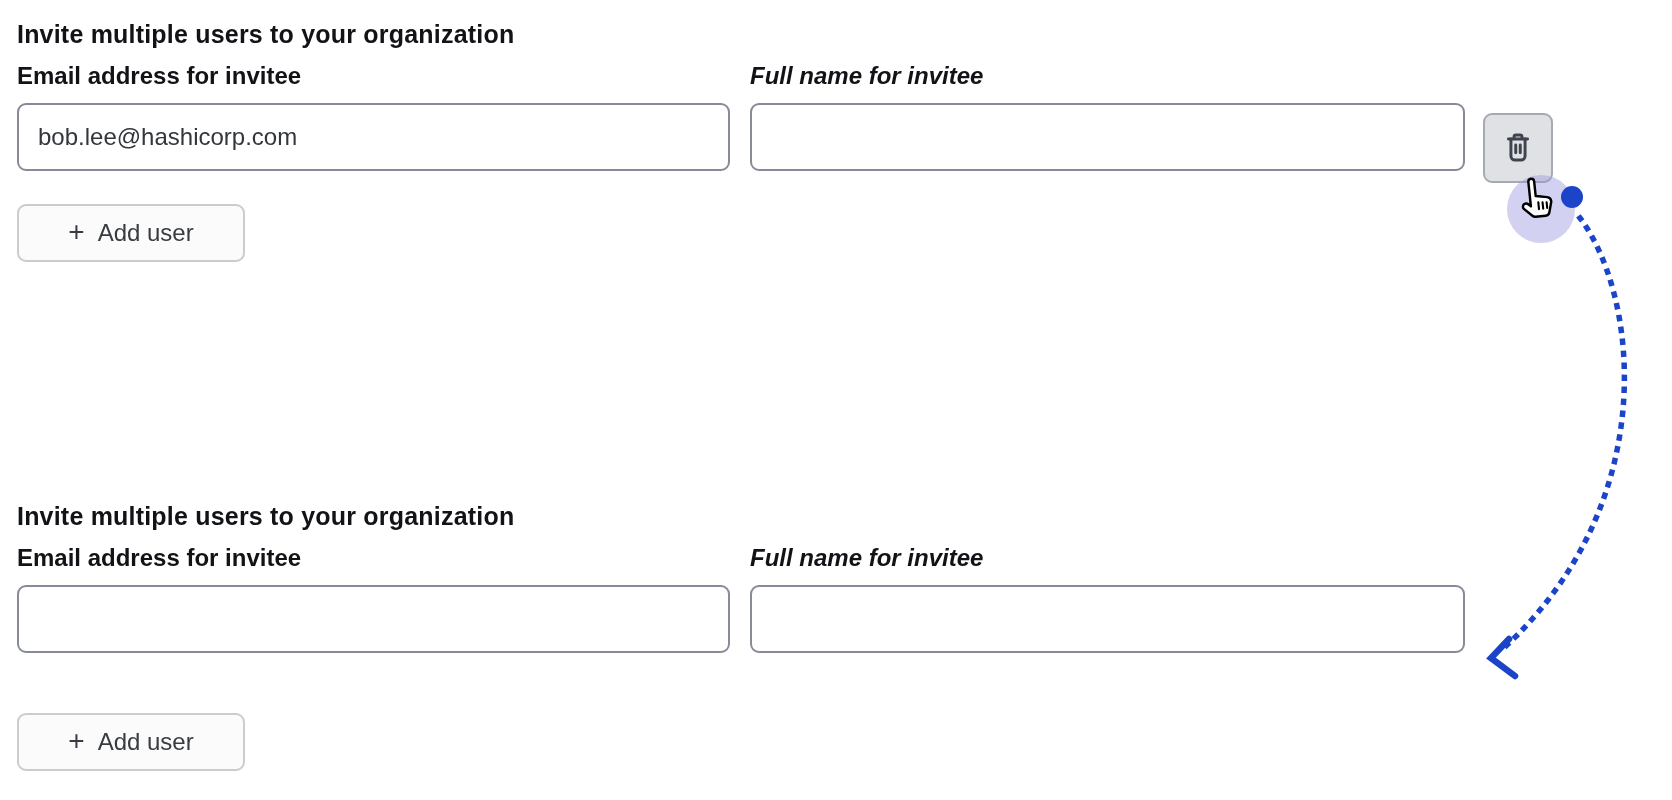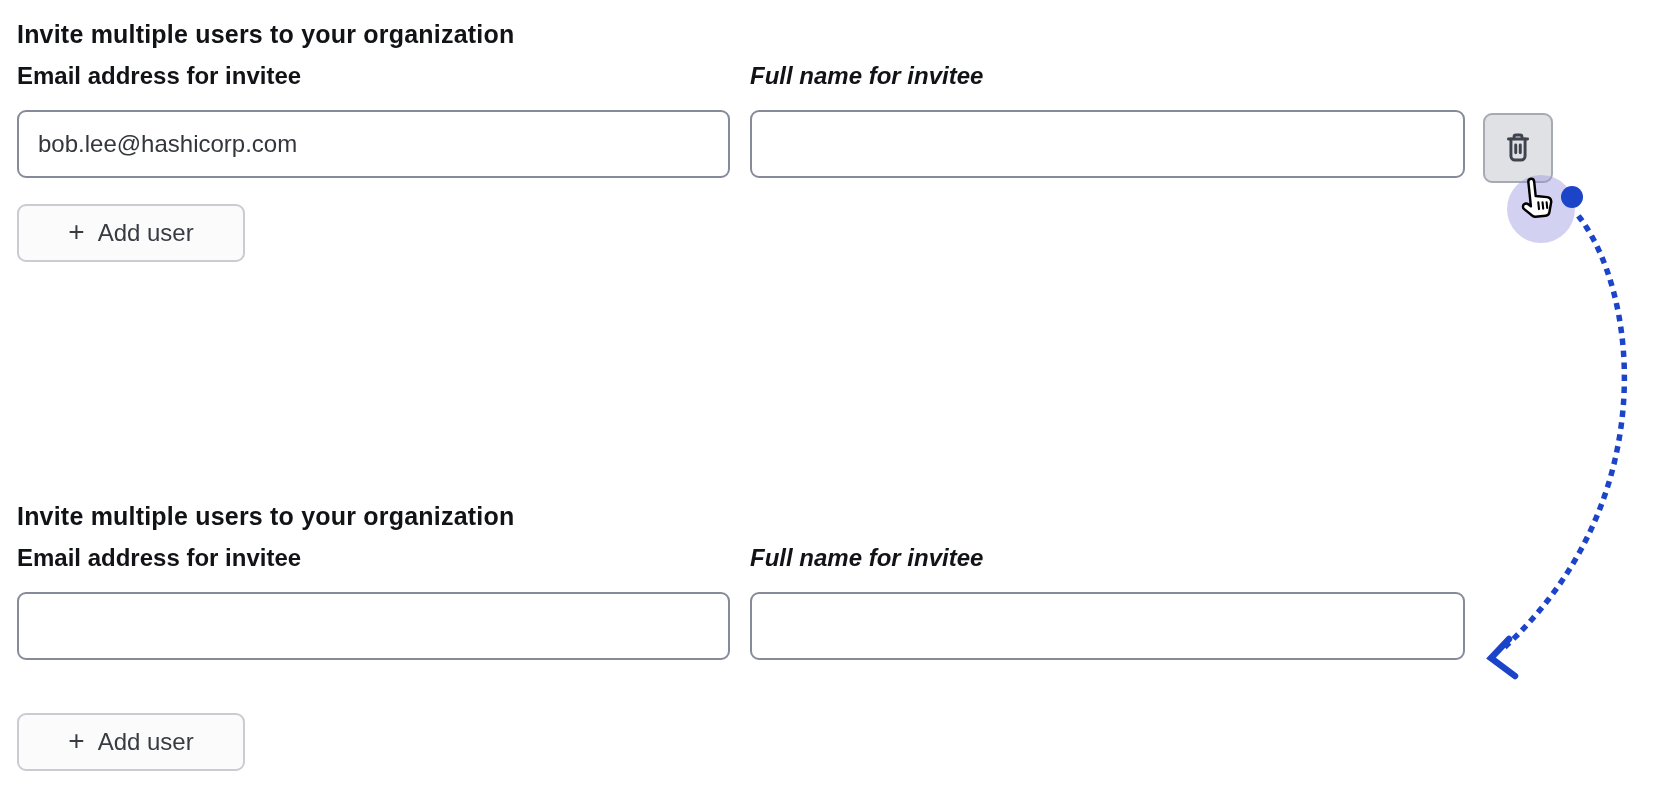--- a/index.html
+++ b/index.html
@@ -23,21 +23,21 @@
   }
   .field-label {
     position: absolute; top: 62px;
     font-size: 24px; font-weight: bold; color: #121317;
     white-space: nowrap;
   }
   .label-email { left: 17px; }
   .label-fullname { left: 750px; font-style: italic; }
 
   .text-input {
-    position: absolute; top: 110px; height: 68px;
+    position: absolute; top: 103px; height: 68px;
     border: 2px solid #878b99; border-radius: 9px;
     background: #ffffff;
     font-family: "Liberation Sans", sans-serif;
     font-size: 24px; color: #33363d;
     padding: 0 19px; outline: none;
   }
   .input-email { left: 17px; width: 713px; }
   .input-fullname { left: 750px; width: 715px; }
 
   .delete-button {

